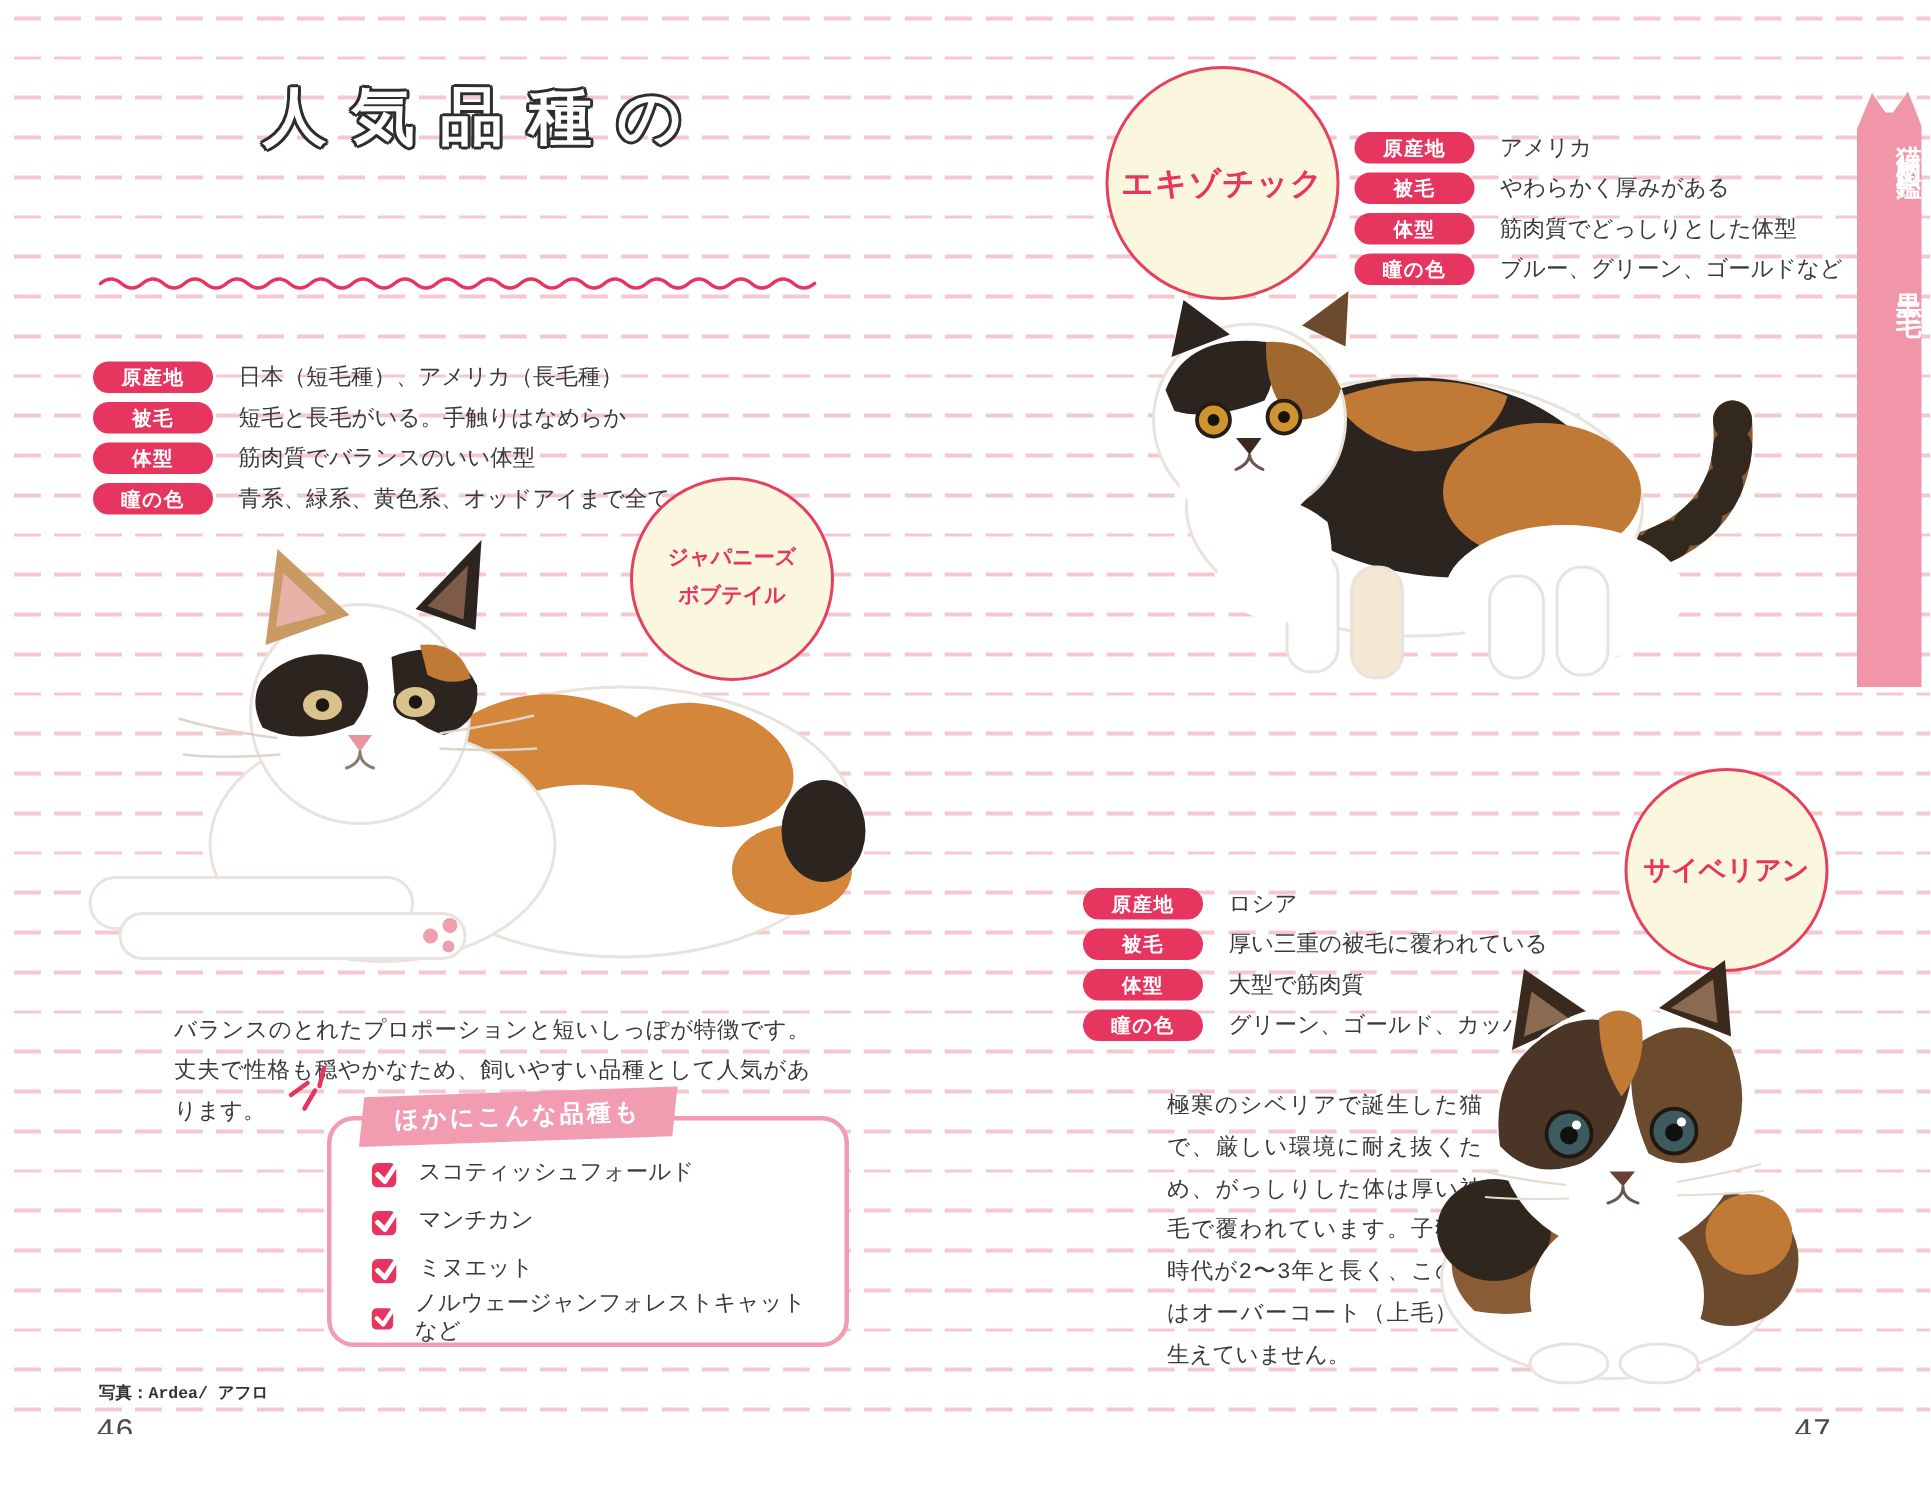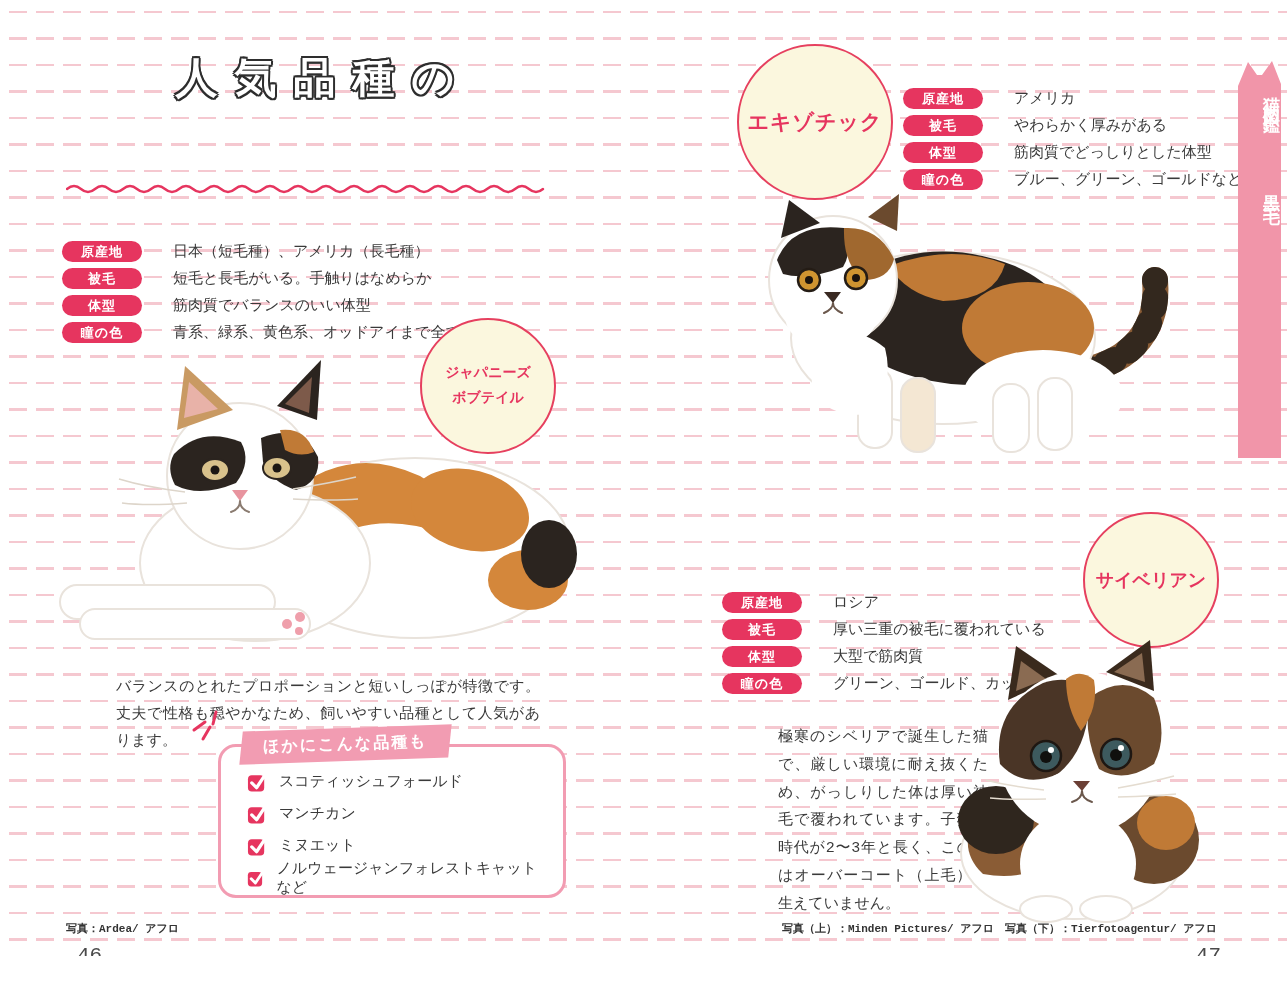--- a/index.html
+++ b/index.html
@@ -21,21 +21,21 @@
   }
   .title .l2{
     margin-top:8px;font-size:49px;letter-spacing:7px;color:#fff;
     text-shadow:2px 0 0 #2e2e2e,-2px 0 0 #2e2e2e,0 2px 0 #2e2e2e,0 -2px 0 #2e2e2e,
       1.7px 1.7px 0 #2e2e2e,-1.7px 1.7px 0 #2e2e2e,1.7px -1.7px 0 #2e2e2e,-1.7px -1.7px 0 #2e2e2e;
   }
   .title .hl{color:#ffdf3b;}
   .wavy{position:absolute;left:66px;top:181px;}
   
   .specs{position:absolute;display:flex;flex-direction:column;gap:6px;}
-  .spec-row{display:flex;align-items:center;gap:31px;}
+  .spec-row{display:flex;align-items:center;gap:17px;}
   .pill{
     width:80px;height:21px;border-radius:11px;background:#e6355f;color:#fff;
     font-size:13px;font-weight:bold;display:flex;align-items:center;justify-content:center;
     letter-spacing:1px;flex:none;
   }
   .spec-val{font-size:15px;font-weight:500;color:#3a3a3a;white-space:nowrap;}
   
   .badge{
     position:absolute;border-radius:50%;background:#fbf7de;border:2.5px solid #e6405f;
     display:flex;flex-direction:column;align-items:center;justify-content:center;
@@ -74,21 +74,21 @@
     writing-mode:vertical-rl;text-orientation:upright;letter-spacing:6px;text-align:center;
     left:1236px;
   }
   #tab-top{top:84px;}
   #tab-bottom{top:182px;}
   
   .credit{position:absolute;font-size:11px;font-weight:bold;color:#333;}
   #left-credit{left:66px;top:921px;}
   #right-credit{right:70px;top:921px;}
   .pagenum{position:absolute;font-size:21px;color:#4a4a4a;}
-  #left-page{left:77px;top:944px;text-align:center;}
+  #left-page{left:64px;top:944px;text-align:center;}
   #right-page{right:66px;top:944px;}
 </style>
 </head>
 <body>
 
 <div class="page">
 
   <div class="title">
     <div class="l1">人気品種の</div>
   </div>
@@ -311,17 +311,16 @@
     </g>
   </svg>
 
   <svg class="tab" width="46" height="402" viewBox="0 0 46 402">
     <path d="M2 30 L12 6 L21 19 L26 19 L36 5 L45 28 L45 402 L2 402 Z" fill="#f195a9"></path>
   </svg>
   <div class="tab-label" id="tab-top">猫柄図鑑</div>
   <div class="tab-label" id="tab-bottom">黒三毛</div>
 
   <div class="credit" id="left-credit">写真：Ardea/ アフロ</div>
-  <div class="credit" id="right-credit">写真（上）：Minden Pictures/ アフロ　写真（下）：Tierfotoagentur/ アフロ</div>
   <div class="pagenum" id="left-page">46</div>
   <div class="pagenum" id="right-page">47</div>
 
 </div>
 
 </body></html>

